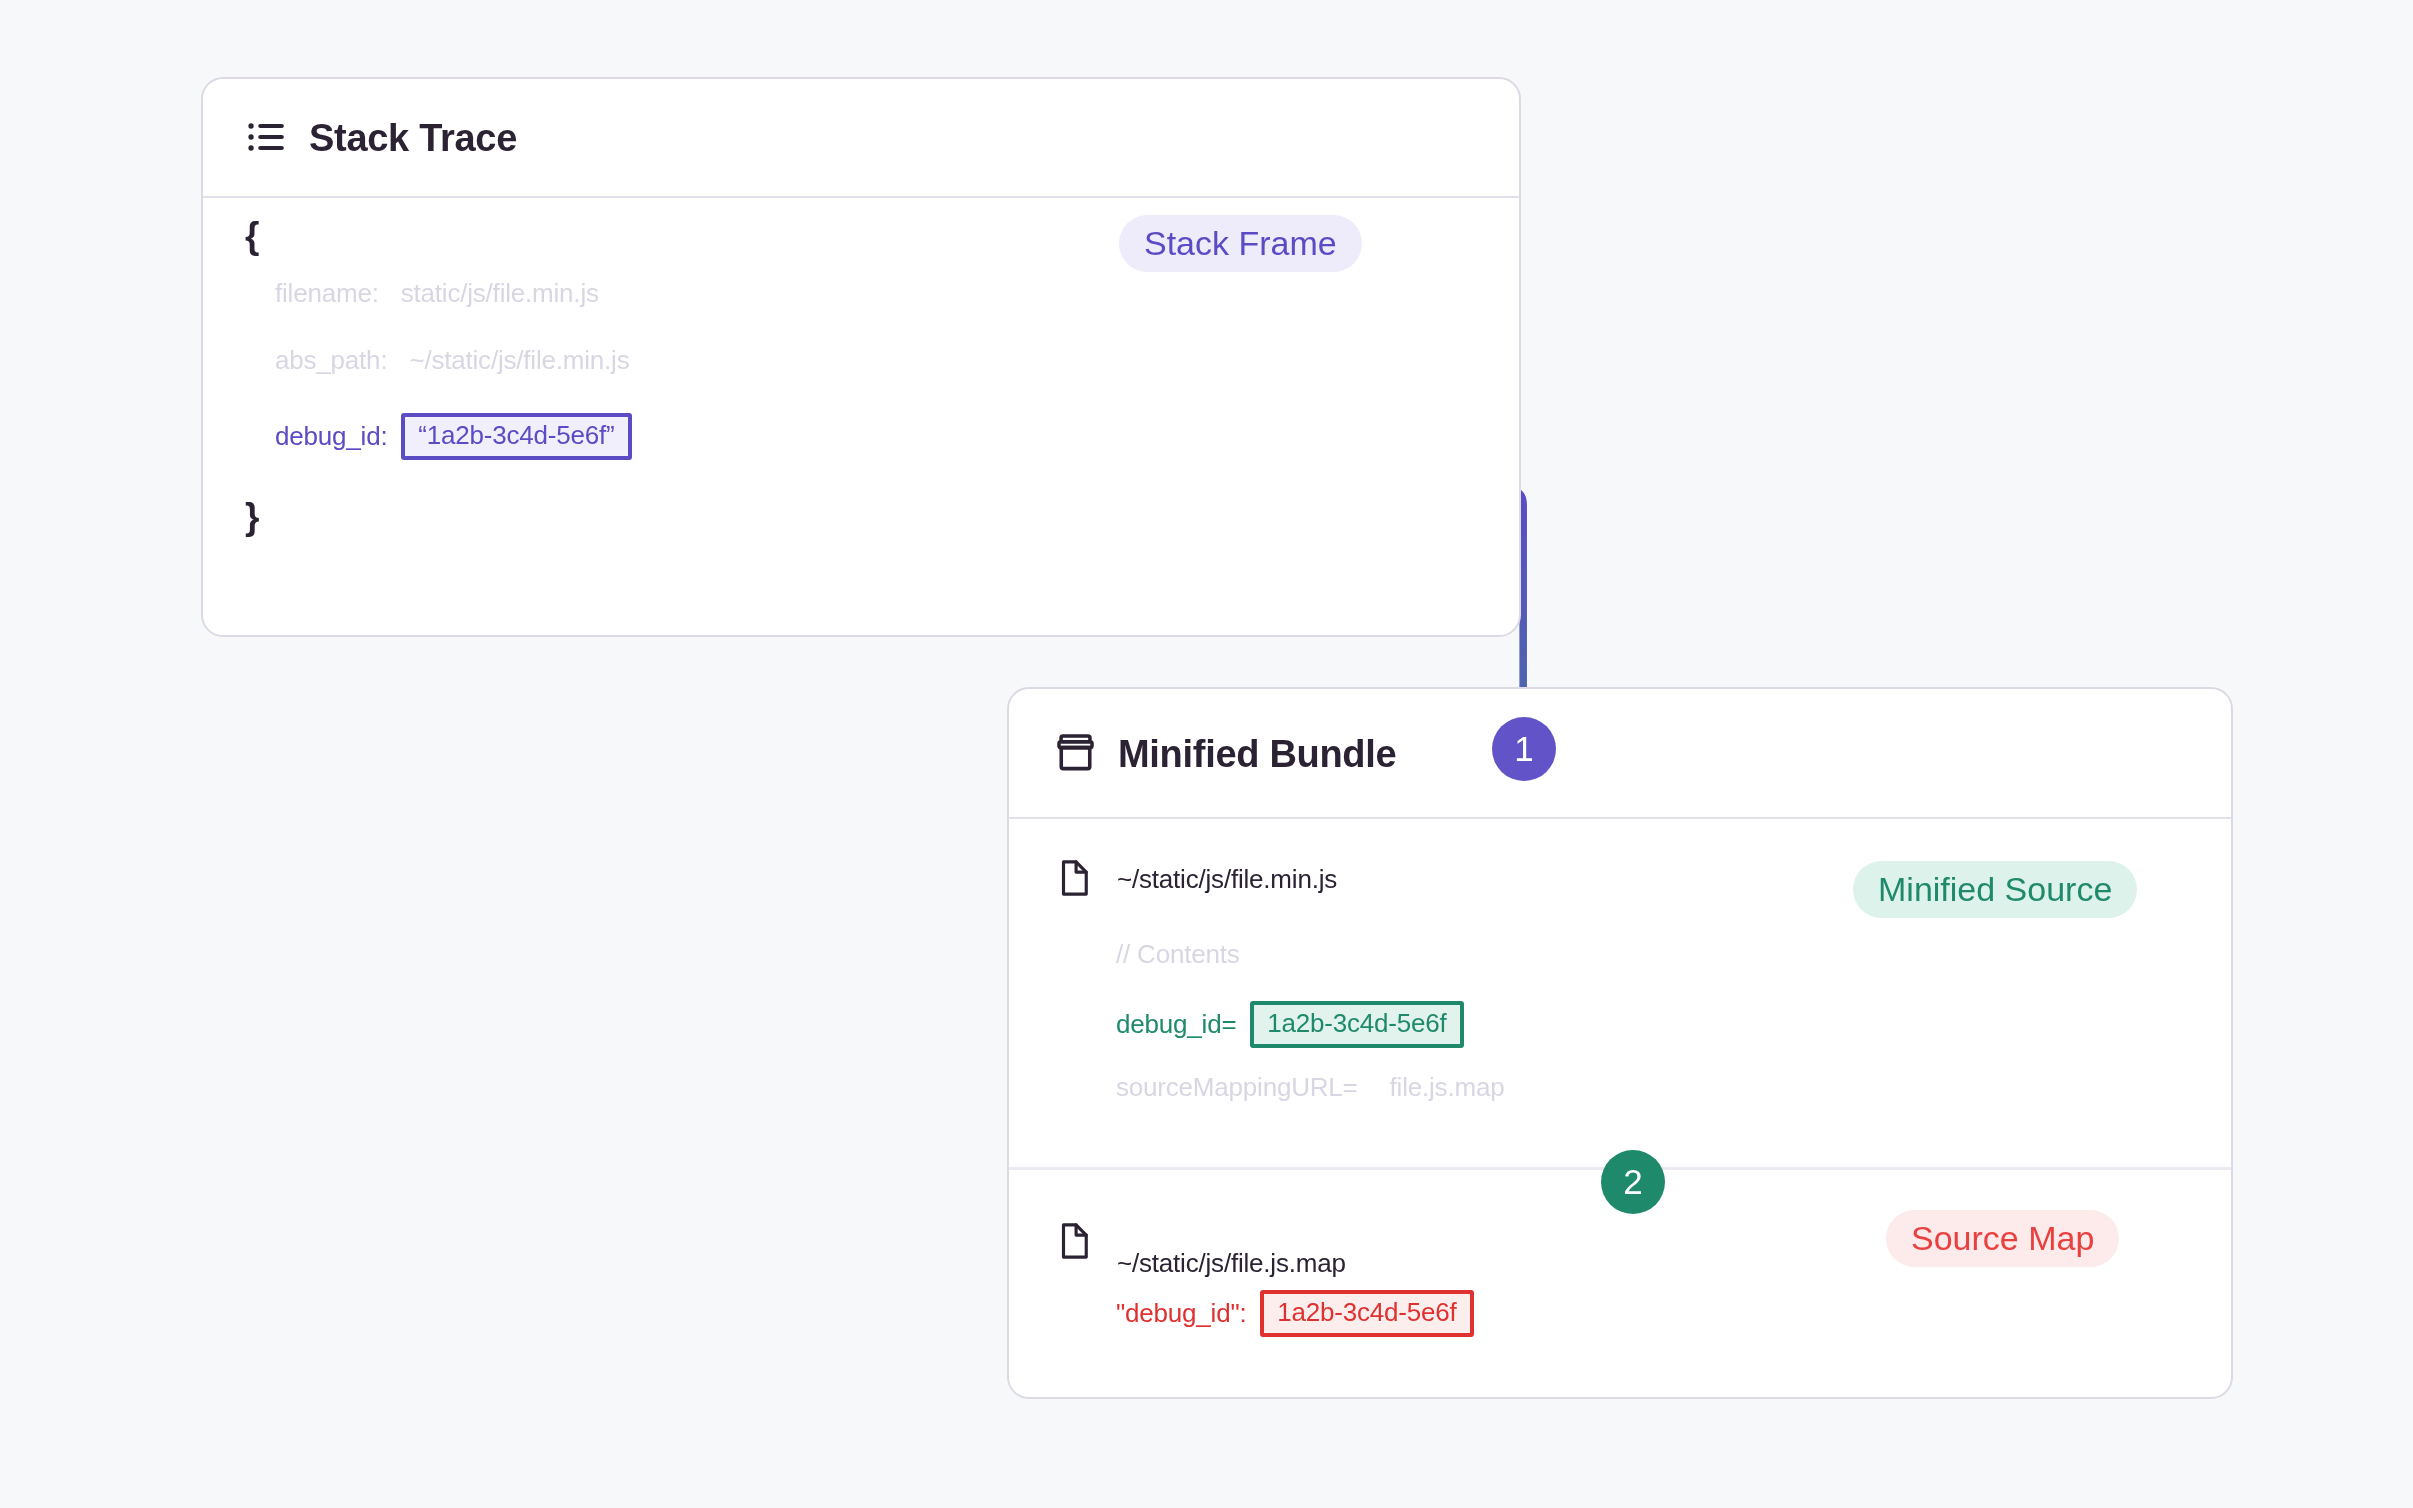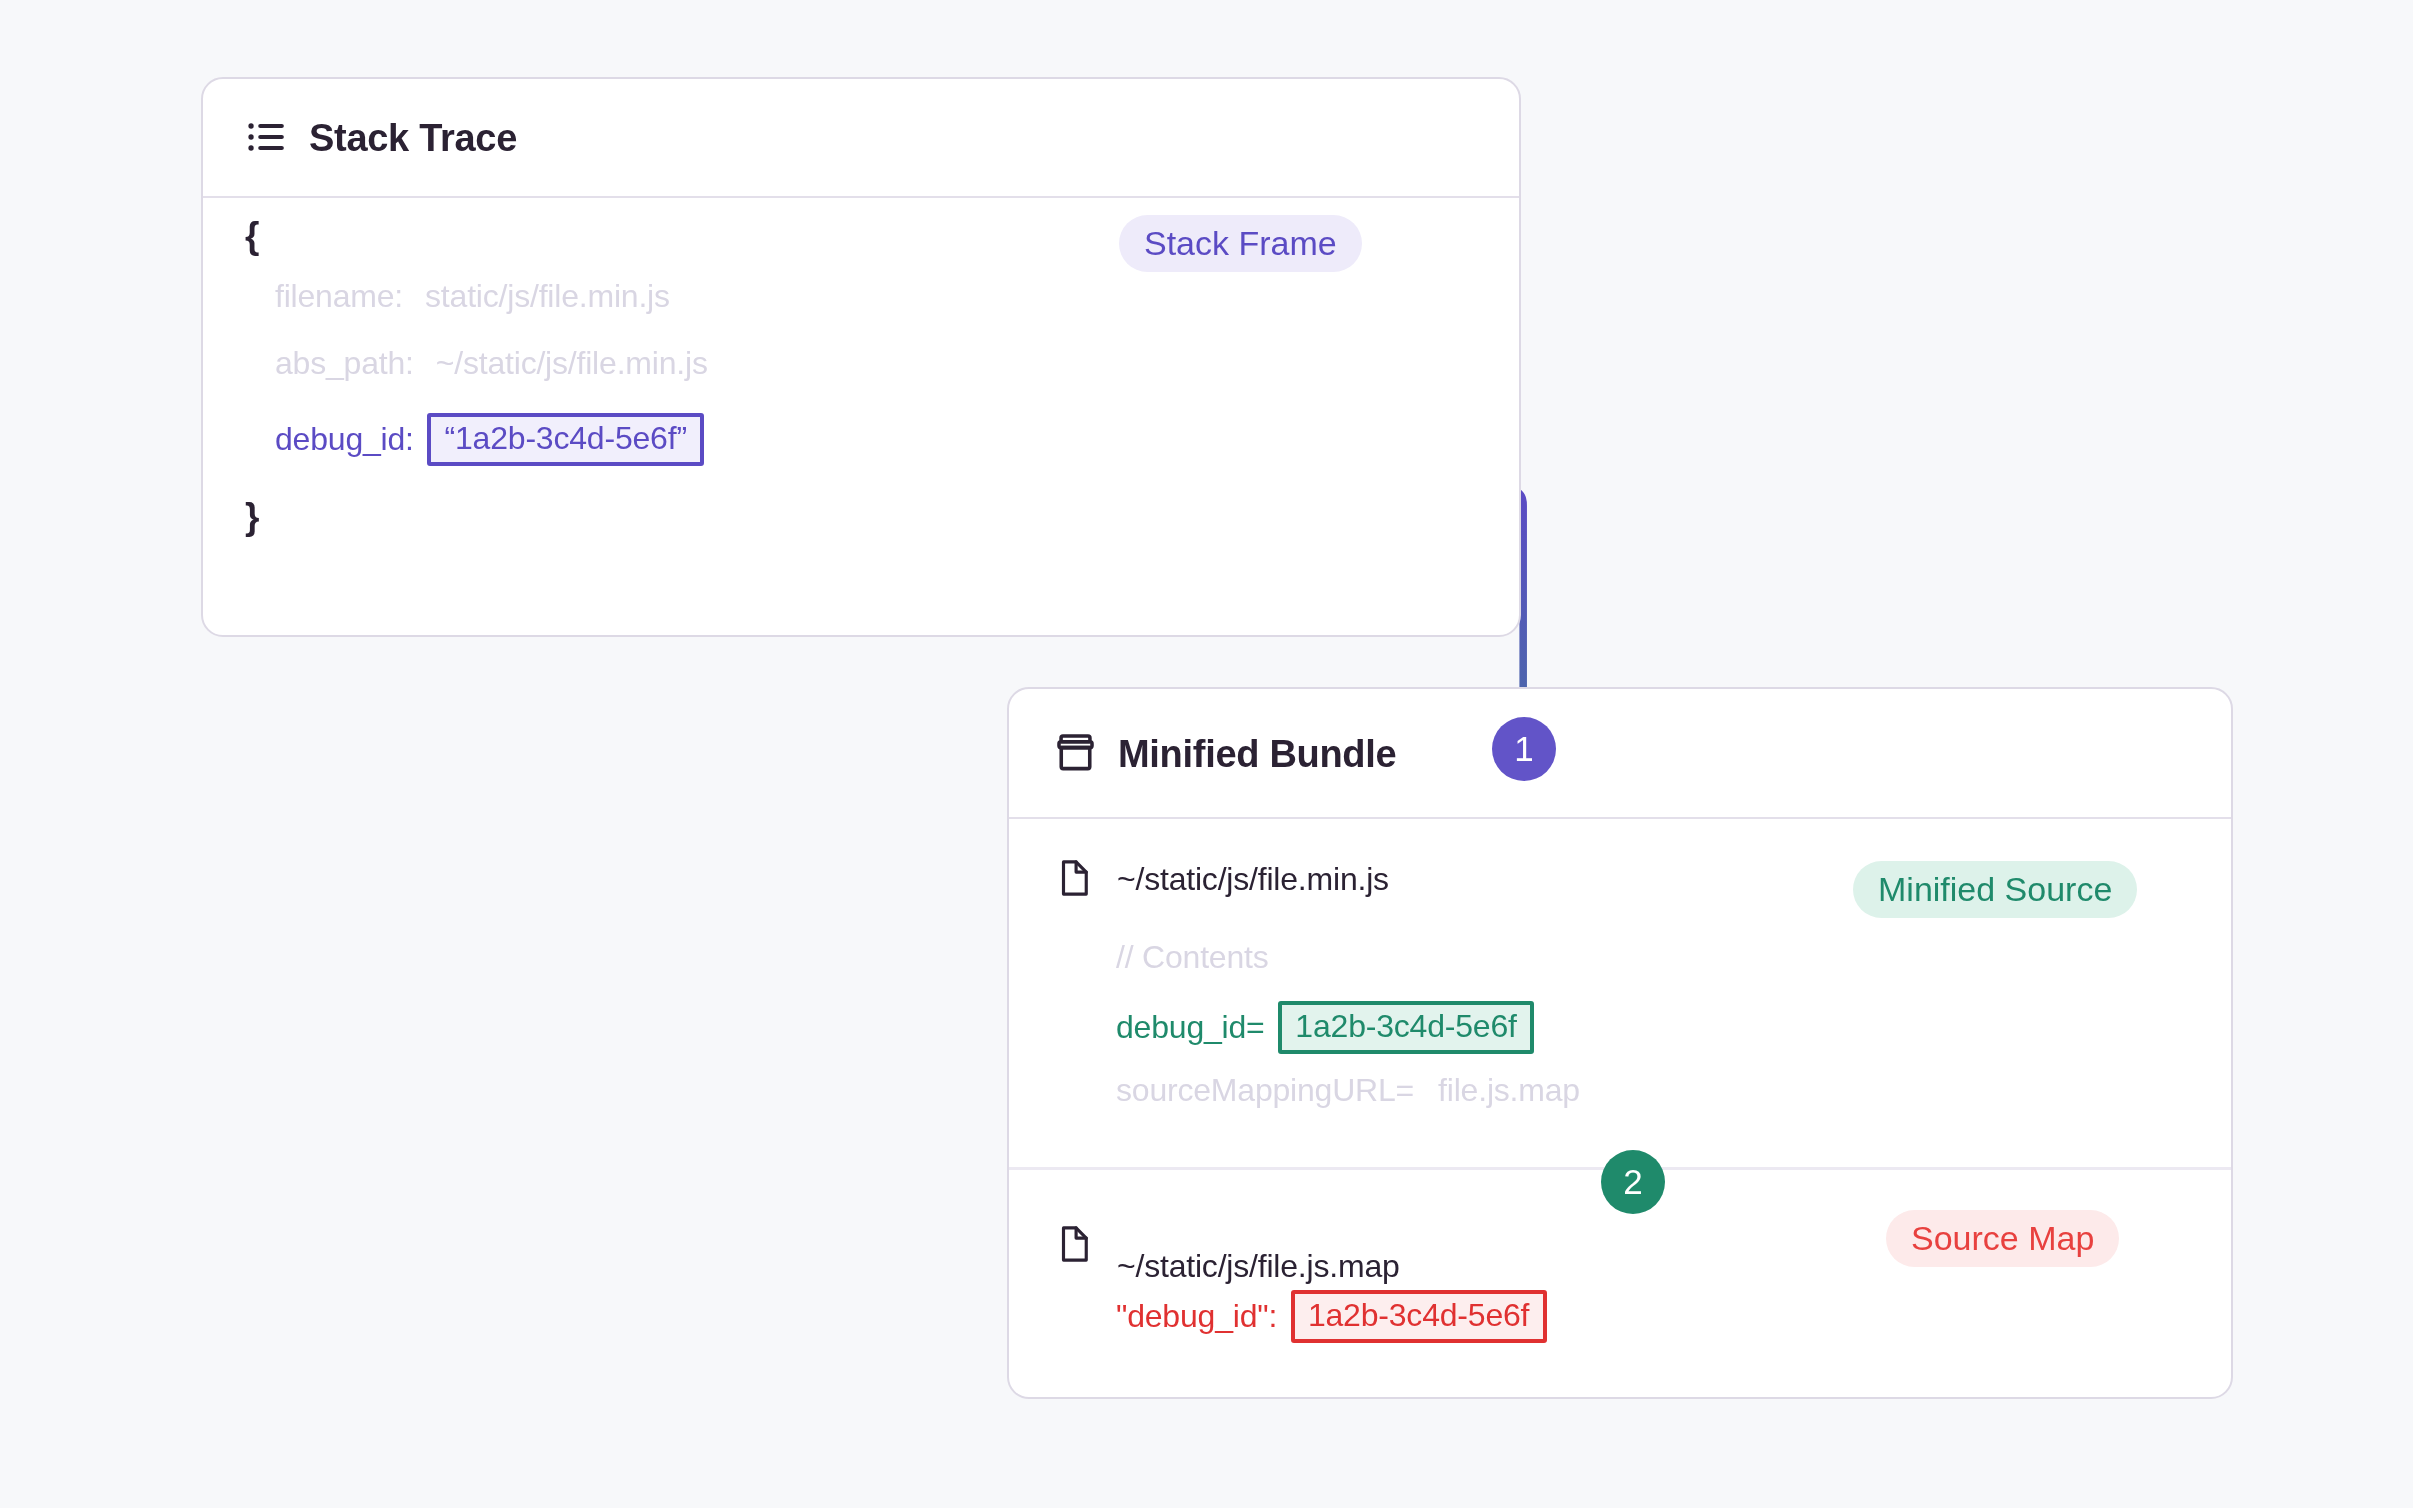--- a/index.html
+++ b/index.html
@@ -47,21 +47,21 @@
   .row-divider{
     position:absolute;left:0;right:0;height:2.5px;background:#ece9f2;
   }
 
   
   .icon{display:block;flex:0 0 auto;}
 
   
   .code{
     font-family:"Liberation Sans", sans-serif;
-    font-size:32px;
+    font-size:26px;
     white-space:nowrap;
     letter-spacing:-0.2px;
   }
   .dim{color:#d9d6e3;}
   .brace{color:#2b2233;font-size:37px;font-weight:600;}
   .key-purple{color:#5b4bc4;}
   .key-green{color:#1f8a6b;}
   .key-red{color:#e03131;}
 
   
@@ -204,21 +204,21 @@
 
     <div class="pill pill-green" style="left:844px;top:172px;">Minified Source</div>
 
     <div class="abs code dim" style="left:107px;top:250px;">// Contents</div>
 
     <div class="abs" style="left:107px;top:312px;display:flex;align-items:center;gap:13.4px;">
       <span class="code key-green">debug_id=</span>
       <span class="code chip chip-green">1a2b-3c4d-5e6f</span>
     </div>
 
-    <div class="abs" style="left:107px;top:383px;display:flex;align-items:baseline;gap:24px;">
+    <div class="abs" style="left:107px;top:383px;display:flex;align-items:baseline;gap:32px;">
       <span class="code dim">sourceMappingURL=</span>
       <span class="code dim">file.js.map</span>
     </div>
 
     <div class="row-divider" style="top:478px;"></div>
 
     <div class="abs" style="left:44px;top:517px;display:flex;align-items:center;gap:22px;">
       <span class="icon">
         <svg width="42" height="42" viewBox="0 0 24 24" fill="none" stroke="#2b2233" stroke-width="1.8" stroke-linejoin="round" stroke-linecap="round">
           <path d="M6 2.8 h7.2 L19 8.6 V21.2 H6 Z"></path>

